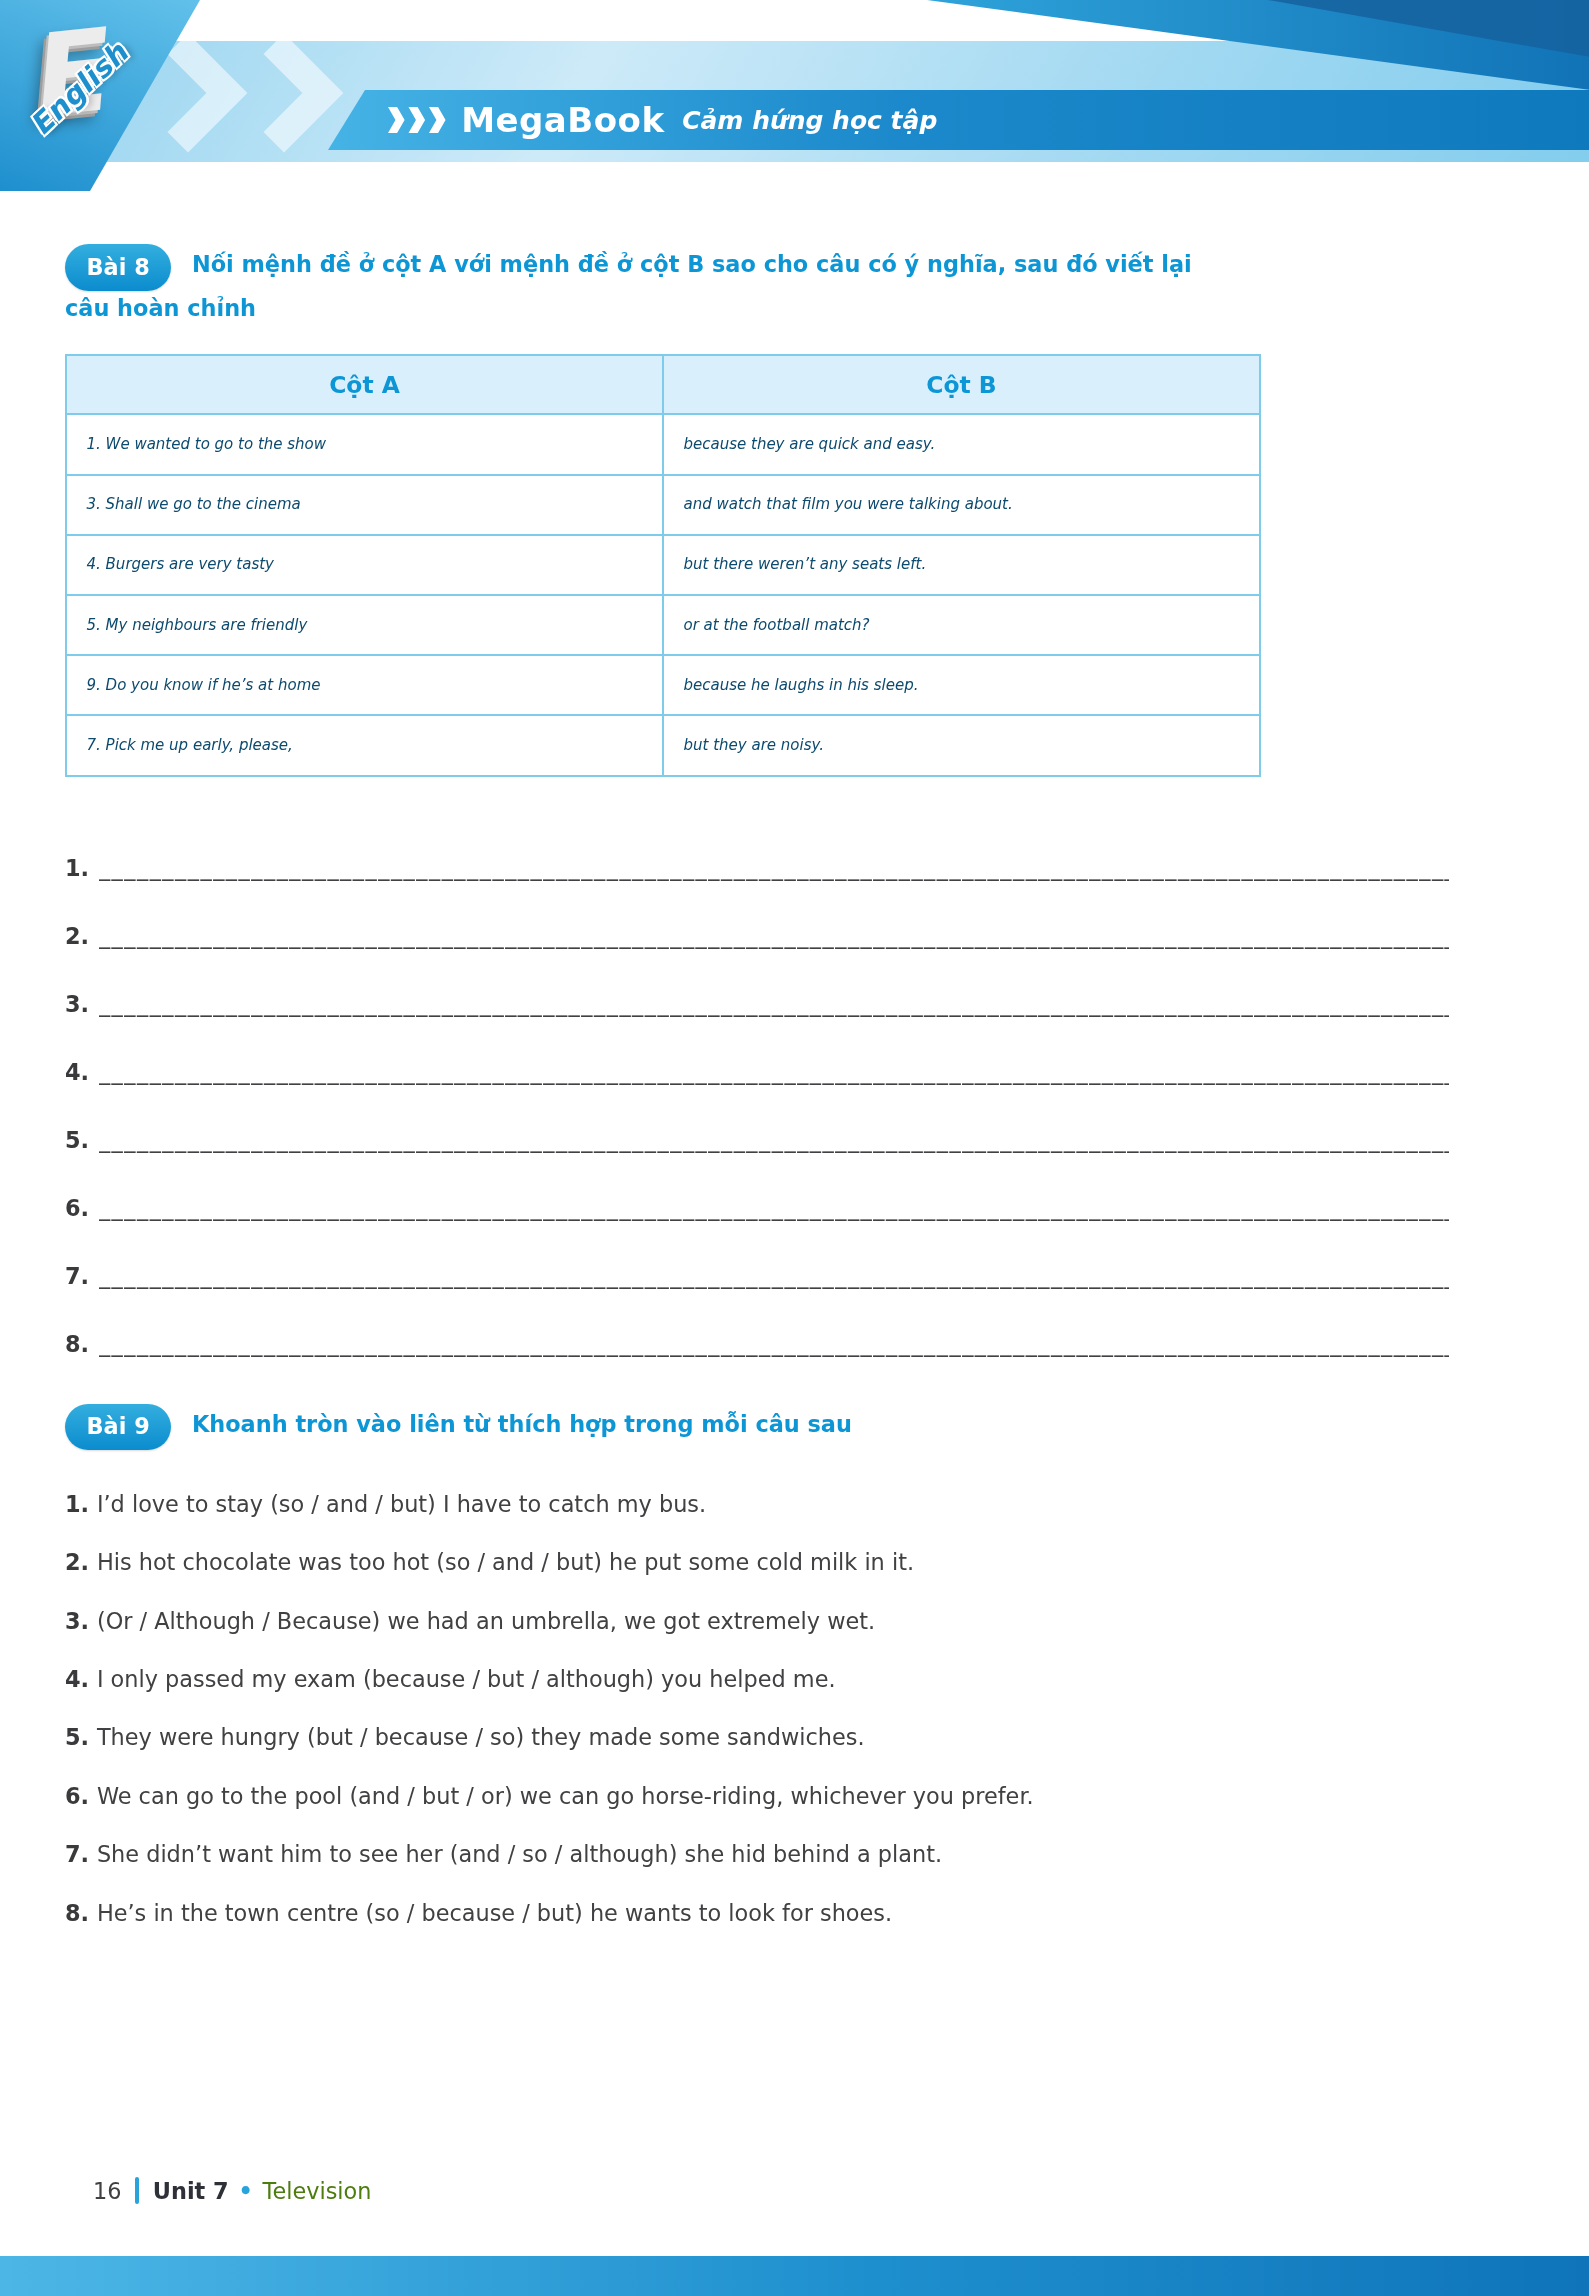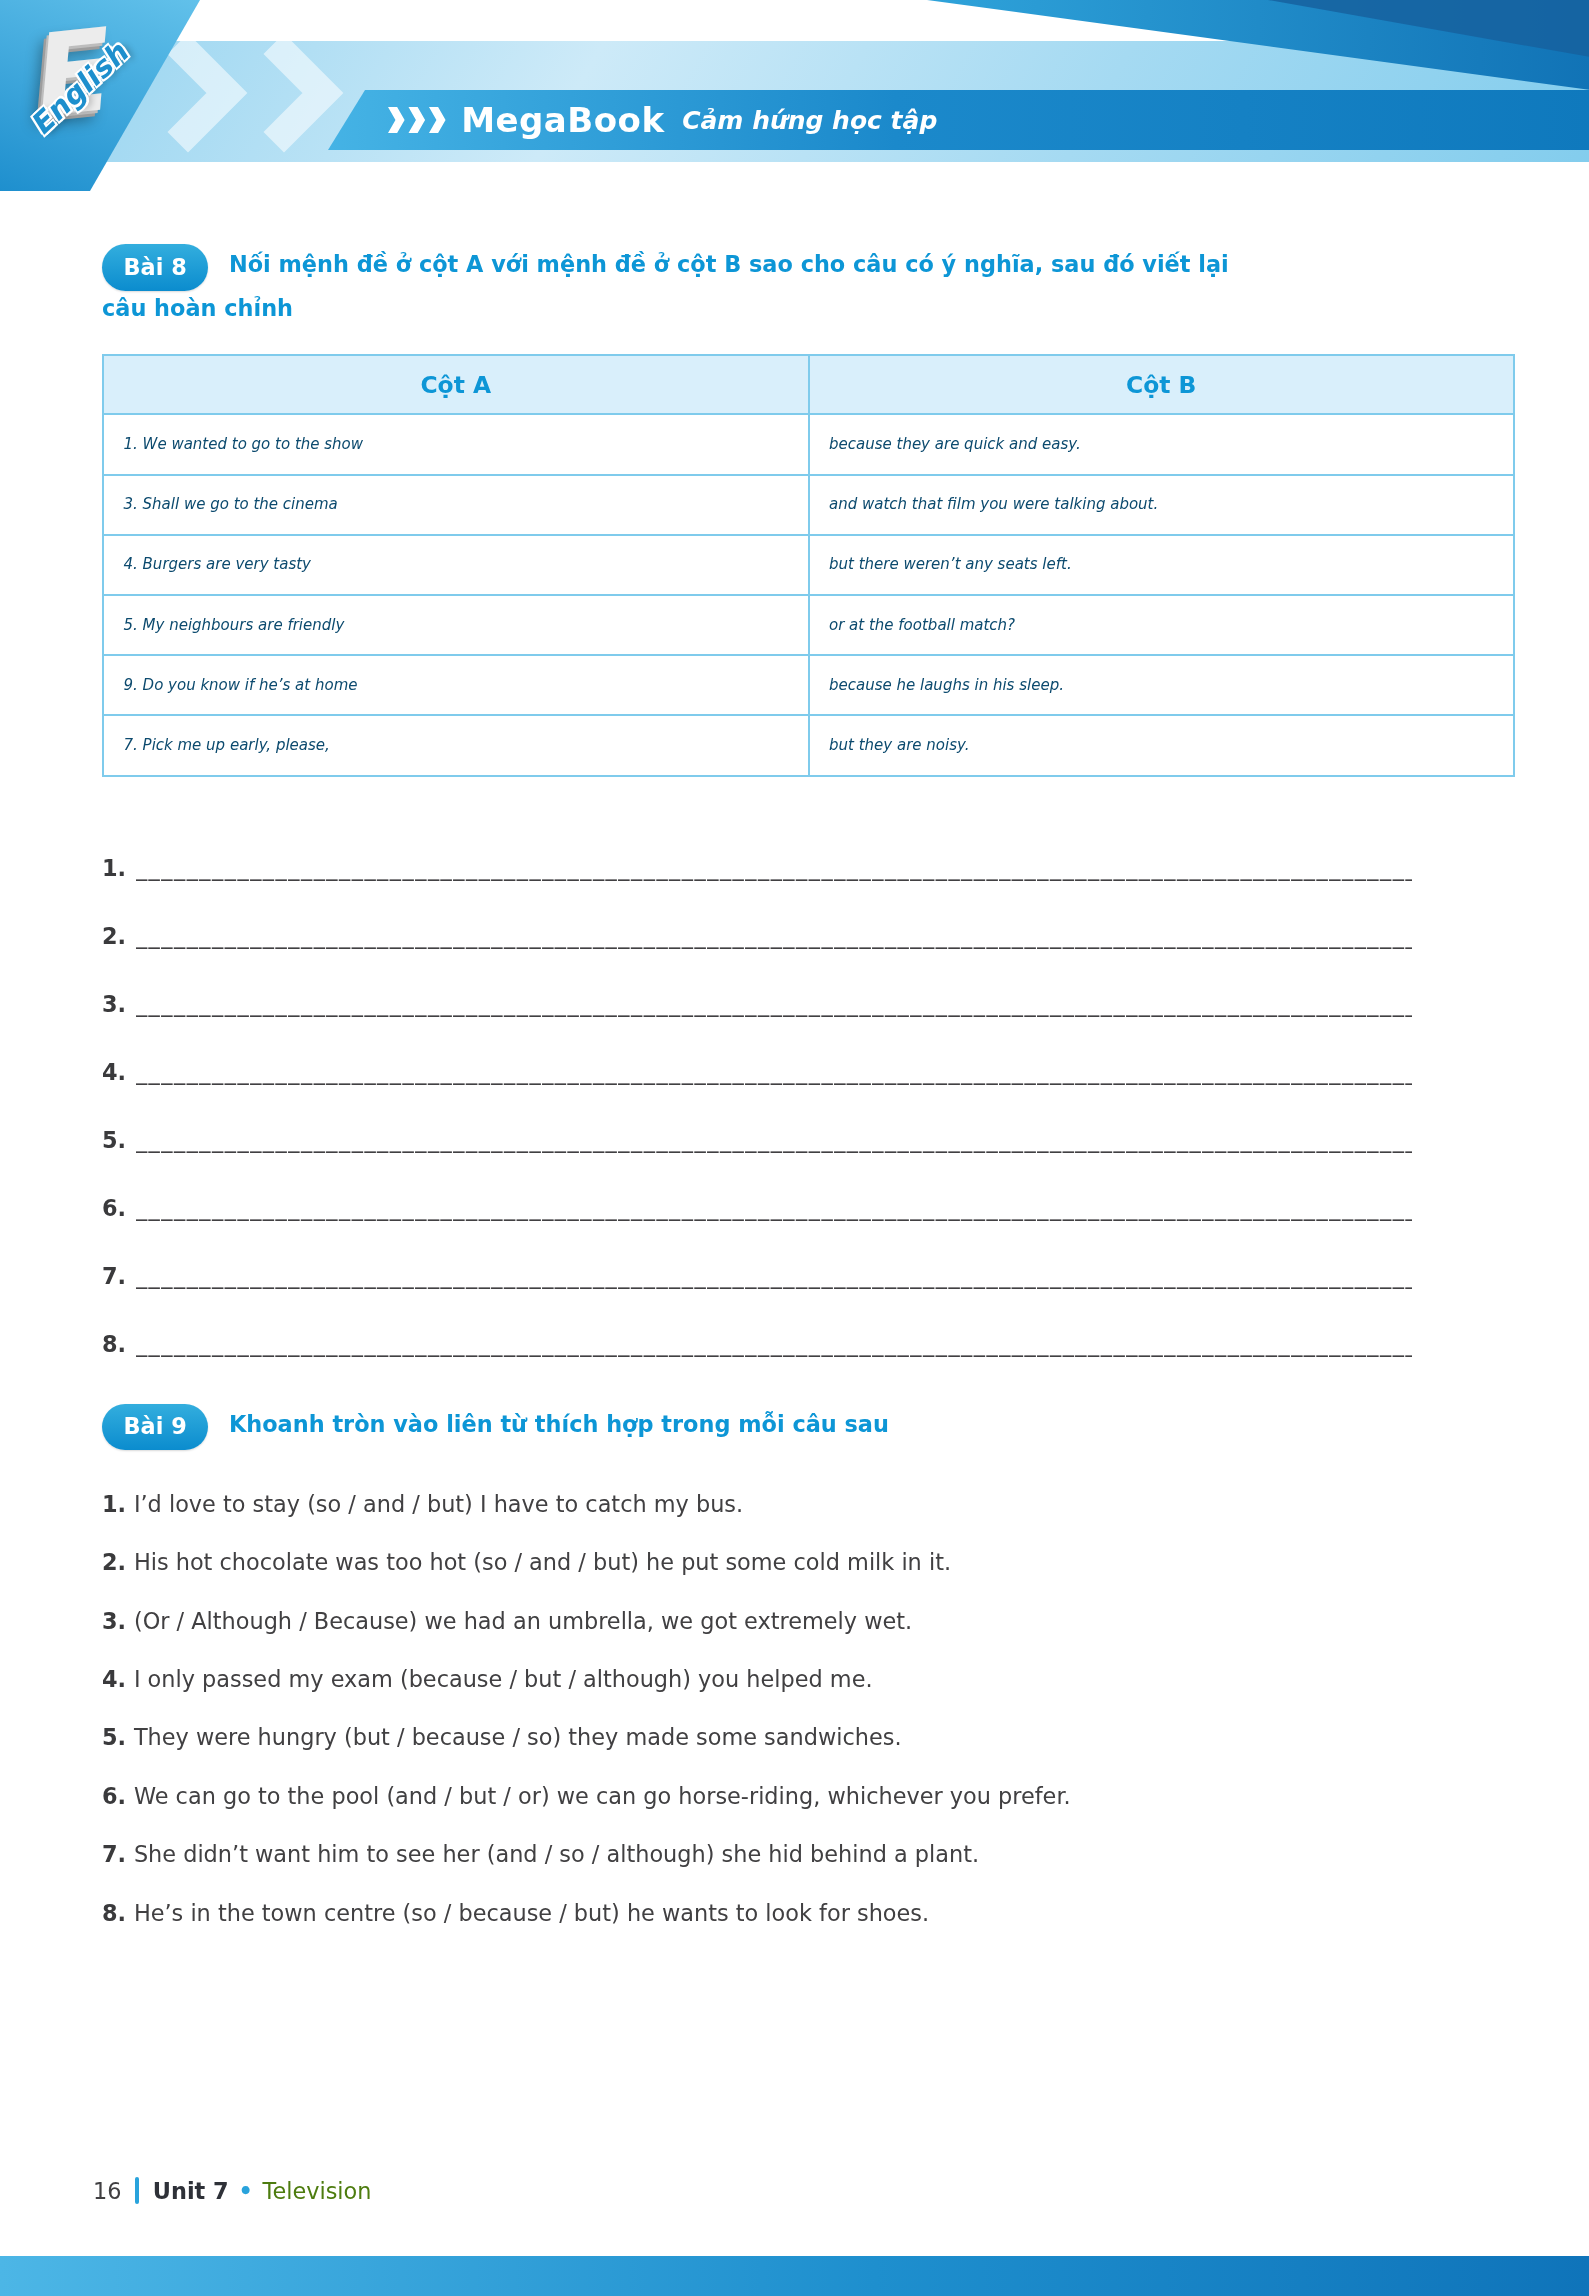--- a/index.html
+++ b/index.html
@@ -55,31 +55,31 @@
     transform:rotate(-6deg);
     text-shadow:-2.9px 2.9px 0 #bdbdbd,-5.9px 5.9px 0 #9d9d9d,-8.8px 8.8px 13.7px rgba(0,0,0,.35);
   }
   .e-word{
     position:absolute;left:2px;top:99px;transform:rotate(-43deg);transform-origin:left center;
     font-size:29px;font-weight:bold;font-style:italic;color:#1d8fcd;
     text-shadow:2px 2px 0 #fff,-2px -2px 0 #fff,2px -2px 0 #fff,-2px 2px 0 #fff,3.9px 3.9px 5.9px rgba(0,0,0,.25);
   }
 
   
-  .content{position:relative;margin:0 102px;padding-top:244px;}
+  .content{position:relative;margin:0 65px;padding-top:244px;}
 
   .ex-header{line-height:1.55;margin-bottom:29px;}
   .badge{
     display:inline-block;background:linear-gradient(180deg,#33aede,#0b8cce);color:#fff;
     font-weight:bold;font-size:22.4px;padding:5.9px 21.5px;border-radius:974px;margin-right:15.6px;
     vertical-align:-2.9px;box-shadow:0 1px 2px rgba(0,0,0,.15);
   }
   .ex-title{font-size:22.4px;font-weight:bold;color:#0d96d6;}
 
-  table.match{width:1413px;border-collapse:collapse;margin-bottom:0;}
+  table.match{width:1196px;border-collapse:collapse;margin-bottom:0;}
   table.match th,table.match td{border:2px solid #7fcbec;}
   table.match th{
     background:#d9effb;color:#0d96d6;font-size:23.4px;font-weight:bold;text-align:center;padding:14.6px 9.8px;
   }
   table.match td{font-size:15px;color:#0c4a6e;padding:14.6px 19.5px;line-height:29px;vertical-align:middle;font-style:italic;}
   table.match td .cell-text{display:inline-block;max-width:532px;}
 
   .writing{margin-top:78px;}
   .blank-row{display:flex;align-items:flex-end;margin-bottom:42px;padding-right:76px;}
   .blank-row .num{font-weight:bold;font-size:22.4px;color:#3a3a3c;margin-right:9.8px;flex:0 0 auto;}

